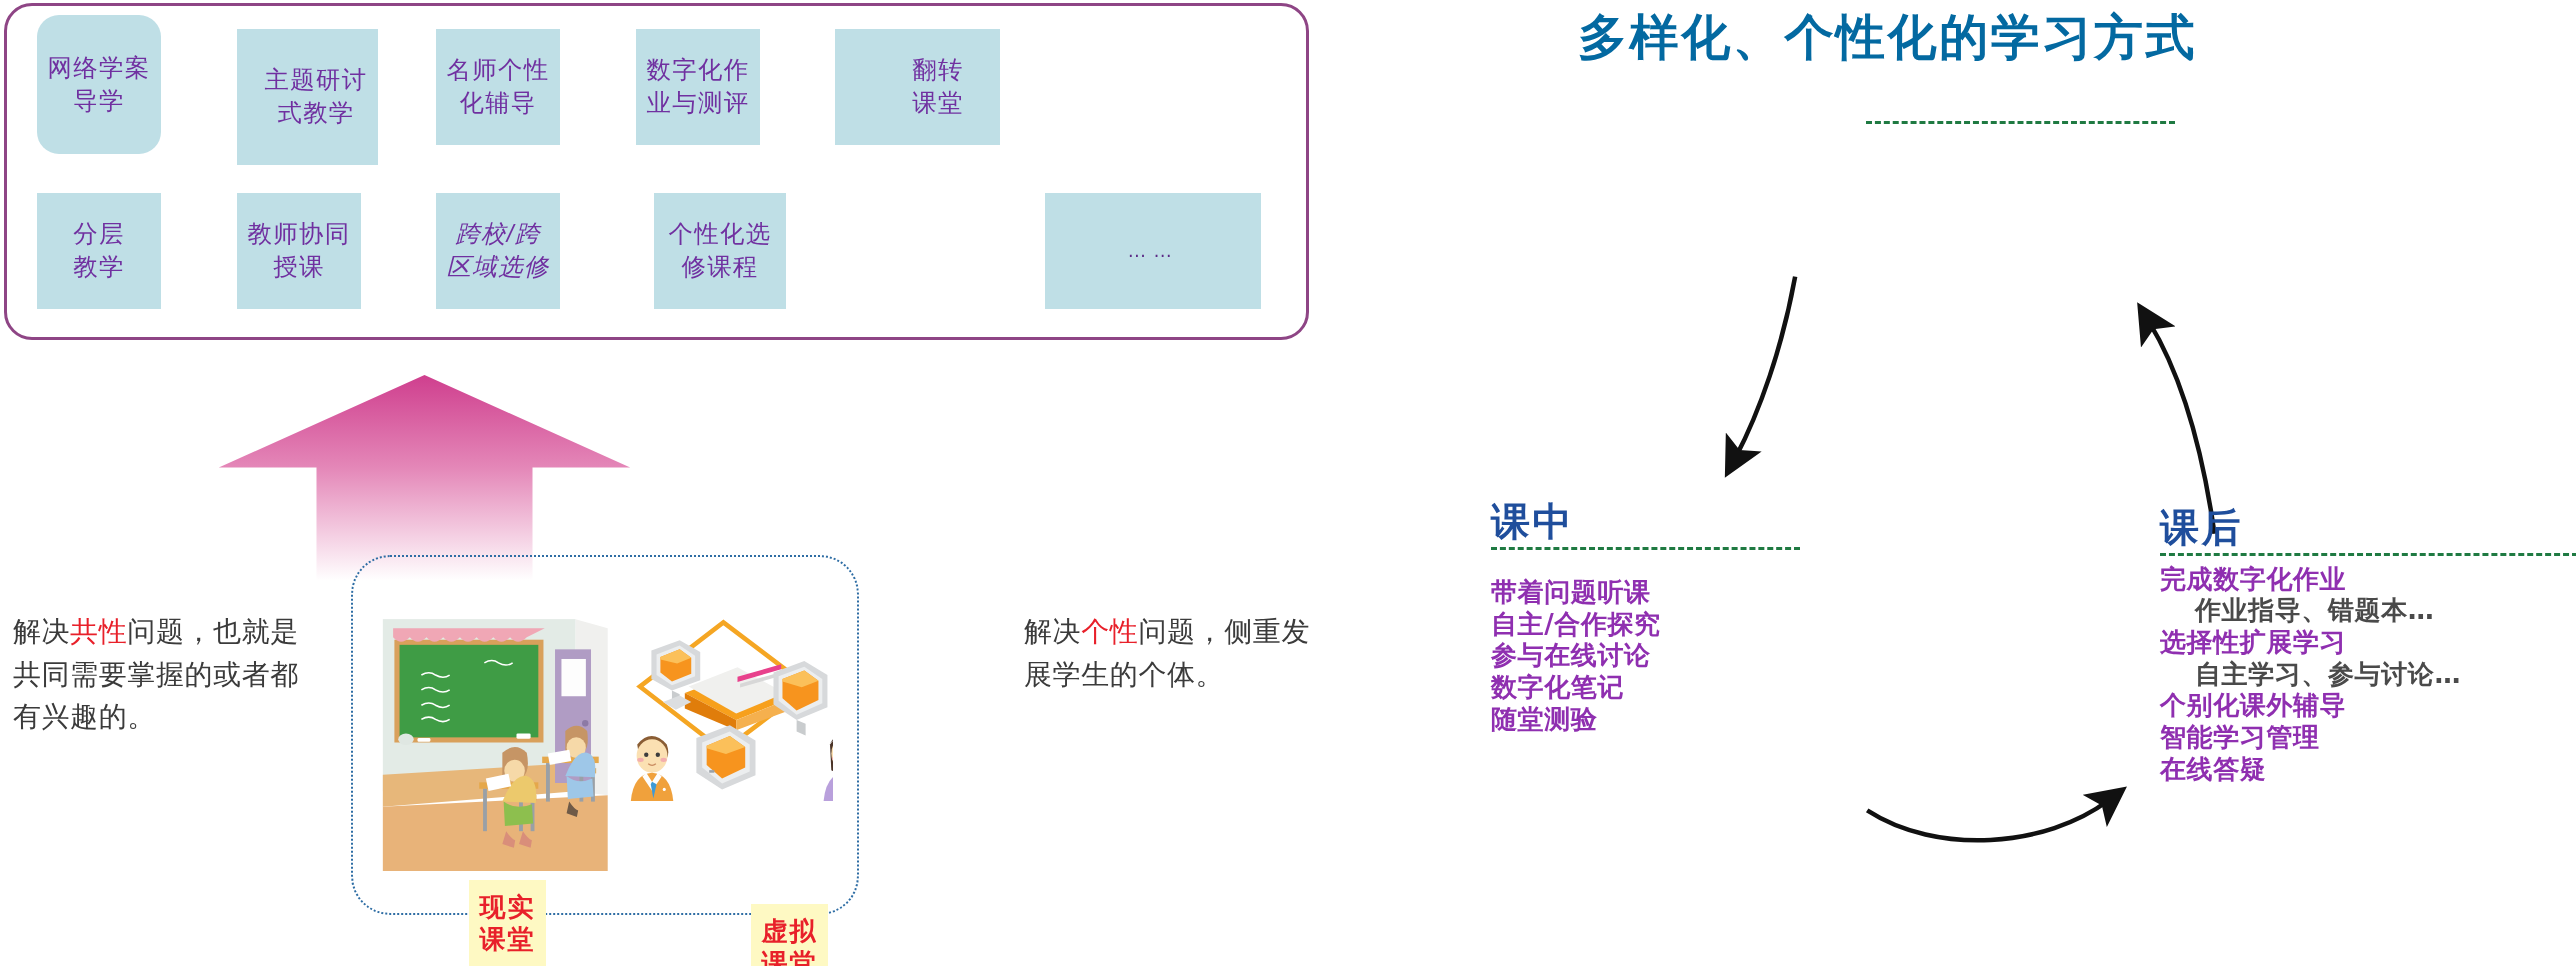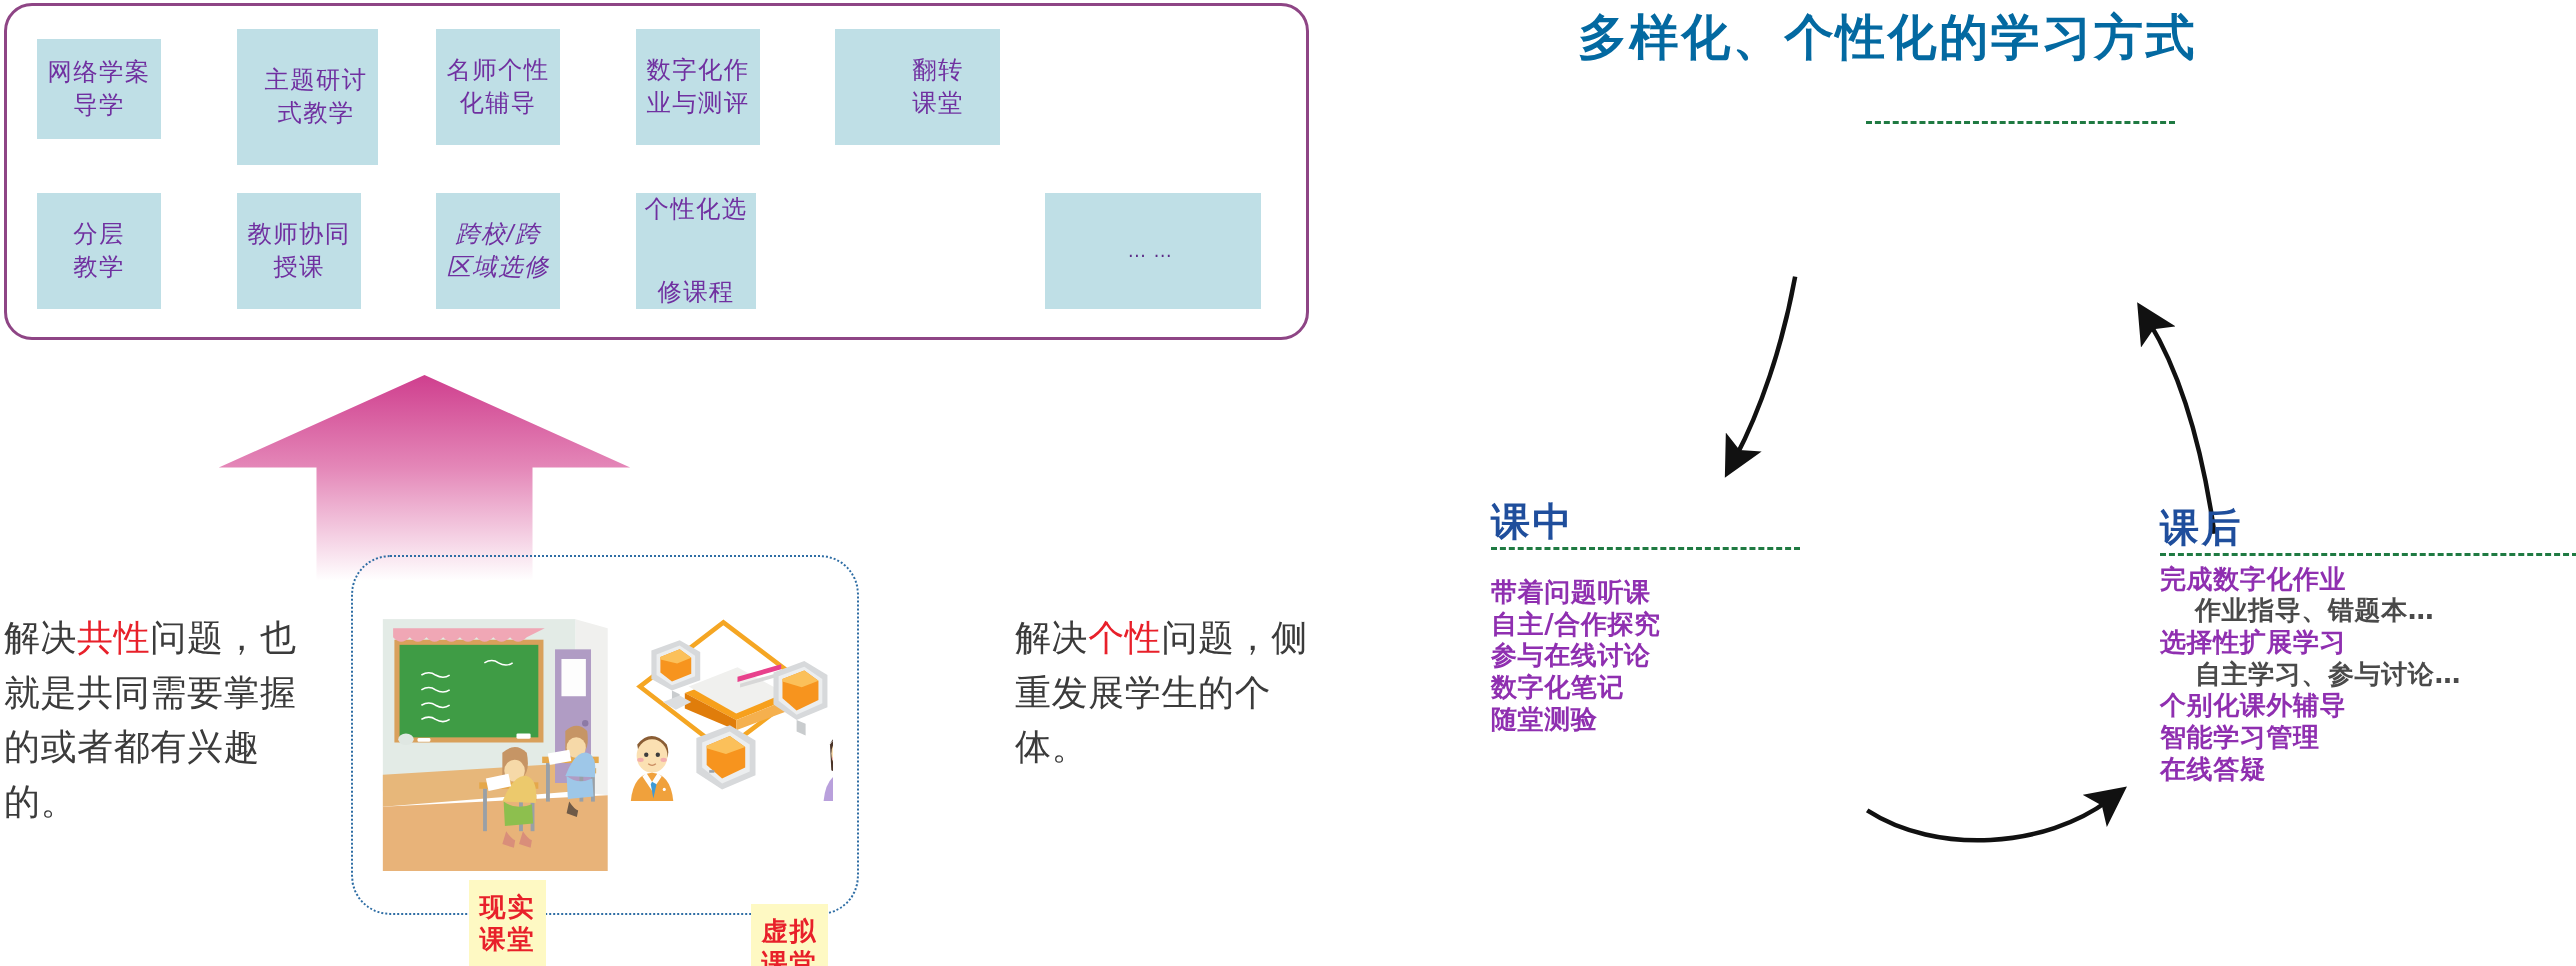--- a/index.html
+++ b/index.html
@@ -23,22 +23,22 @@
   
   #class-panel{left:351px;top:555px;width:508px;height:360px;
       border:2.6px dotted #2e6da4;border-radius:39px;box-sizing:border-box;}
   #illus{left:376px;top:614px;width:457px;height:257px;}
   .orange-tag{position:absolute;background:#fef9c3;color:#e8202a;
       font-size:26px;font-weight:bold;line-height:1.25;text-align:center;
       display:flex;flex-direction:column;align-items:center;justify-content:center;
       letter-spacing:1.9px;}
 
   
-  .para{position:absolute;color:#3b3b3b;font-size:36px;line-height:1.52;
-        font-family:"Liberation Serif","DejaVu Serif",serif;letter-spacing:0.6px;}
+  .para{position:absolute;color:#3b3b3b;font-size:28px;line-height:1.52;
+        font-family:"Liberation Serif","DejaVu Serif",serif;letter-spacing:0.6px;margin-left:9px;}
   .para em{font-style:normal;color:#e8202a;}
   #para-left{left:3.9px;top:611px;width:302px;}
   #para-right{left:1015px;top:611px;width:302px;}
 
   
   #main-title{left:1578px;top:5.1px;width:746px;
       color:#0369a1;font-size:49px;font-weight:bold;letter-spacing:2.6px;
       font-family:"DejaVu Sans","Liberation Sans",sans-serif;}
 
   .stage{position:absolute;}
@@ -63,21 +63,21 @@
   #arrows{left:1287px;top:0;width:1289px;height:966px;}
 </style>
 </head>
 <body>
 
 <div class="abs" id="purple-panel"></div>
 
 <div class="abs" id="chip-row-1" style="left:0;top:0;width:1312px;height:154px;"></div>
 <div class="abs" id="chip-row-2" style="left:0;top:0;width:1312px;height:154px;"></div>
 
-<div class="chip" style="left:37px;top:39px;width:124px;height:100px;">
+<div class="chip" style="left:37px;top:15px;width:124px;height:139px;border-radius:22px;">
   <span>网络学案</span>
   <span>导学</span>
 </div>
 <div class="chip" style="left:237px;top:29px;width:124px;height:136px;padding-left:17px;">
   <span>主题研讨</span>
   <span>式教学</span>
 </div>
 <div class="chip" style="left:436px;top:29px;width:124px;height:116px;">
   <span>名师个性</span>
   <span>化辅导</span>
@@ -96,21 +96,21 @@
   <span>教学</span>
 </div>
 <div class="chip" style="left:237px;top:193px;width:124px;height:116px;">
   <span>教师协同</span>
   <span>授课</span>
 </div>
 <div class="chip" style="left:436px;top:193px;width:124px;height:116px;font-style:italic;">
   <span>跨校/跨</span>
   <span>区域选修</span>
 </div>
-<div class="chip" style="left:636px;top:193px;width:120px;height:116px;justify-content:space-between;">
+<div class="chip" style="left:654px;top:193px;width:132px;height:116px;">
   <span>个性化选</span>
   <span>修课程</span>
 </div>
 <div class="chip dots" style="left:1045px;top:193px;width:216px;height:116px;">
   <span>……</span>
 </div>
 
 <div class="abs" id="pink-arrow">
   <svg width="425" height="225" viewBox="0 0 660 350">
     <defs>

